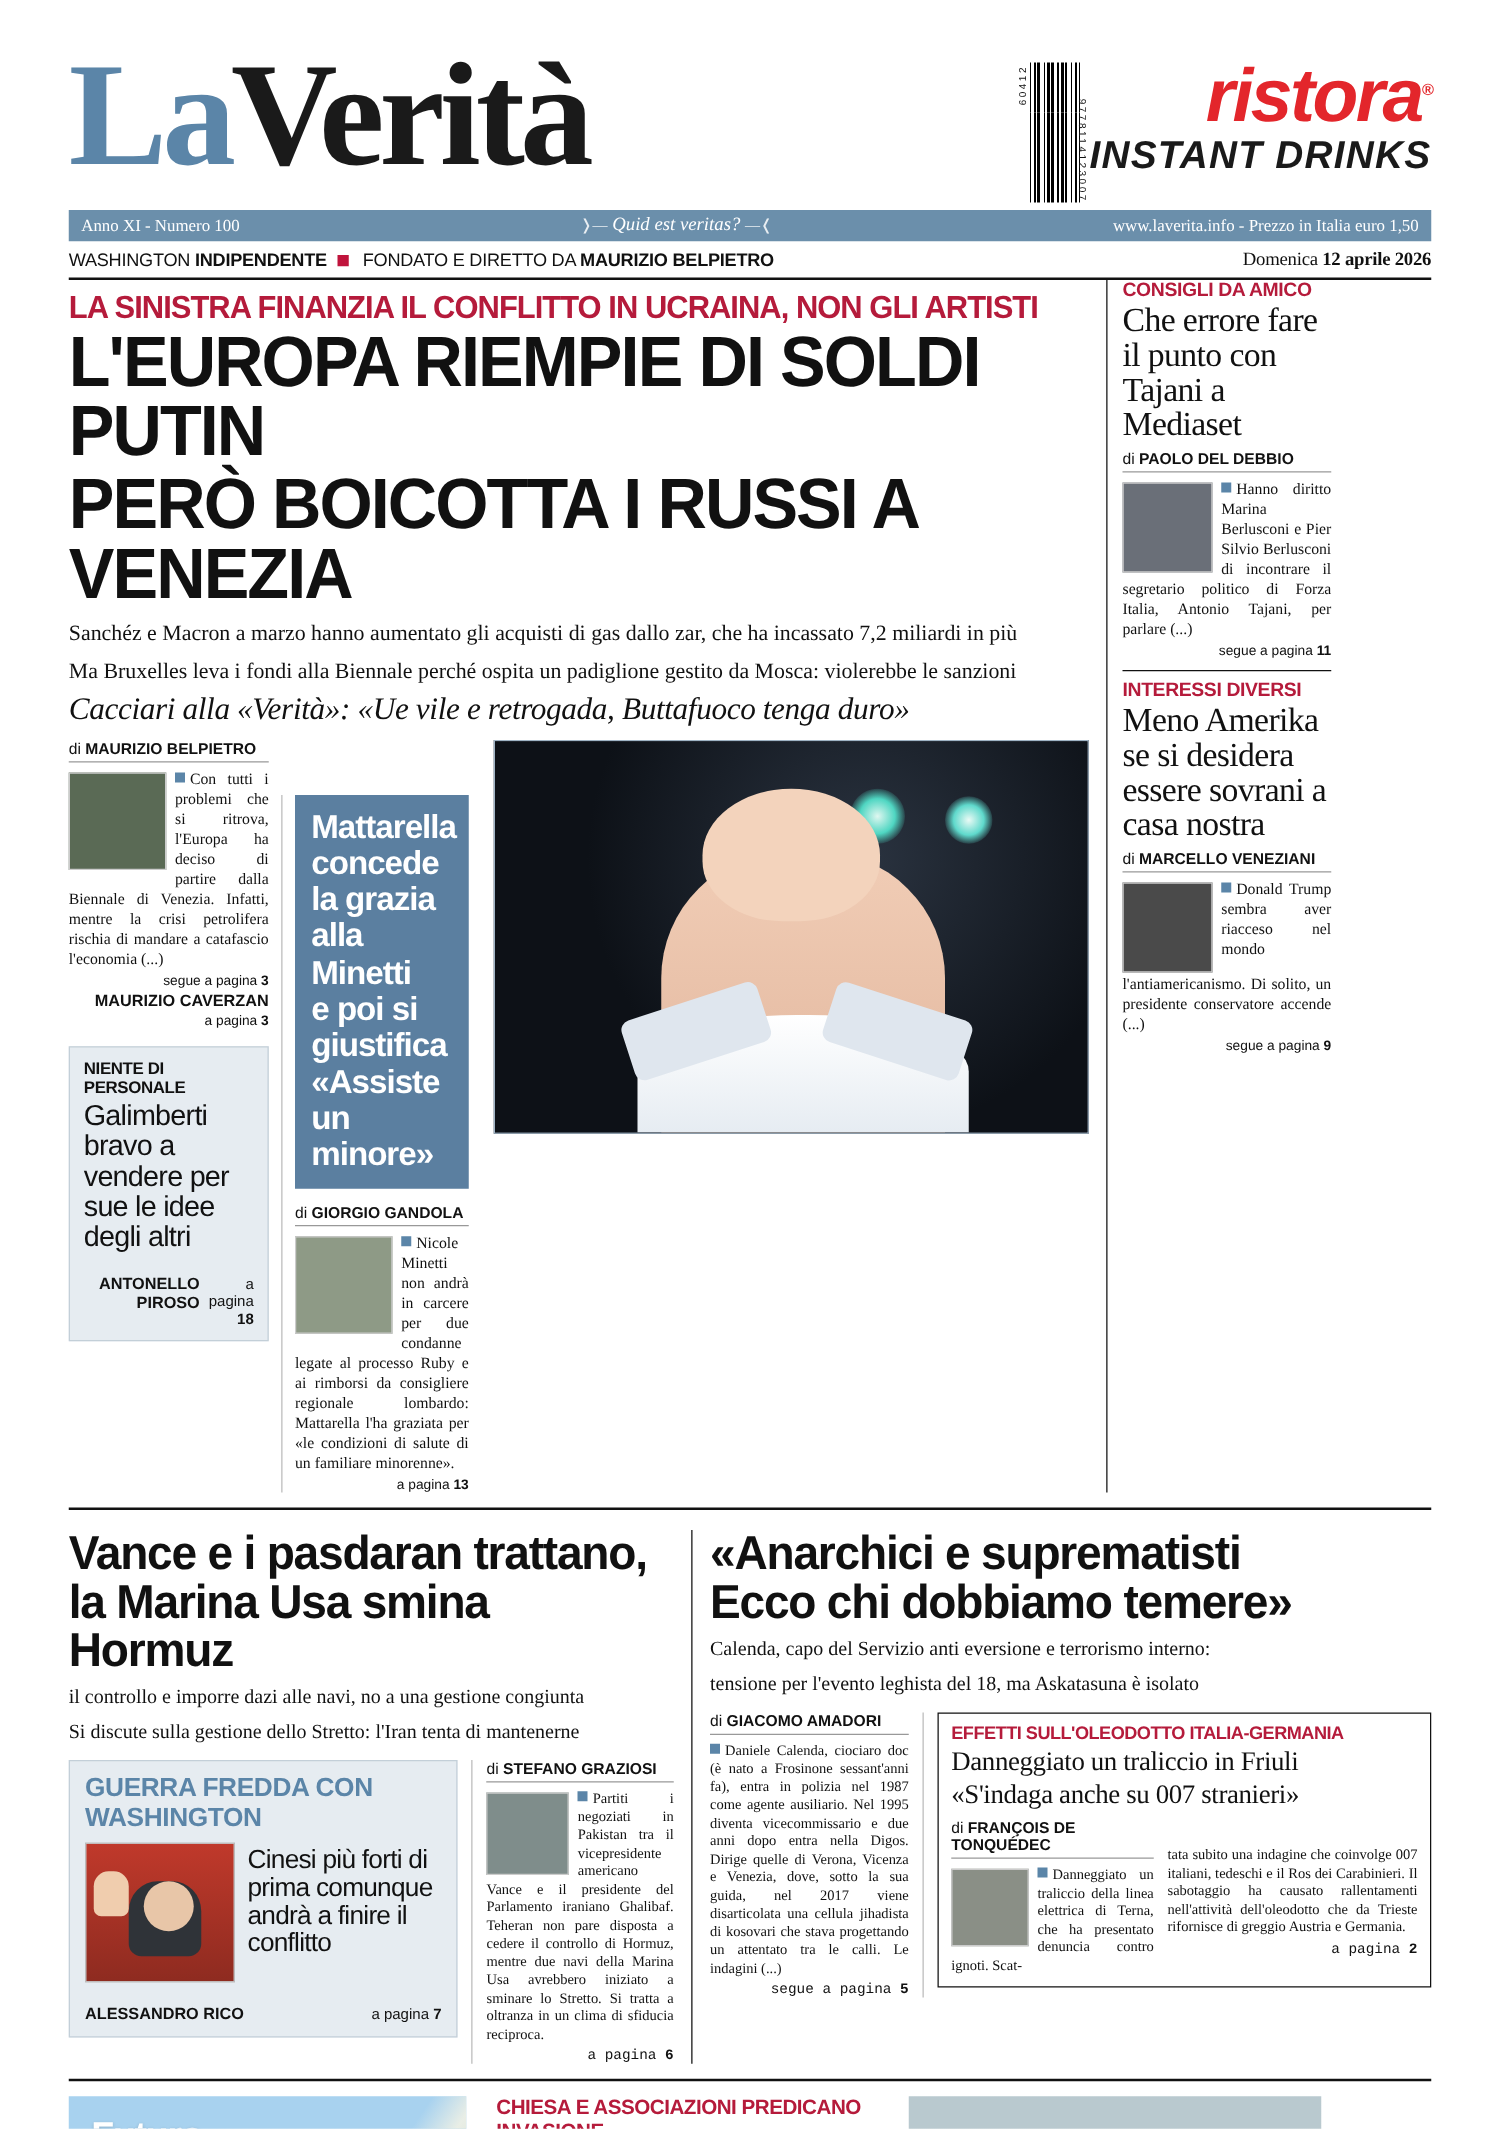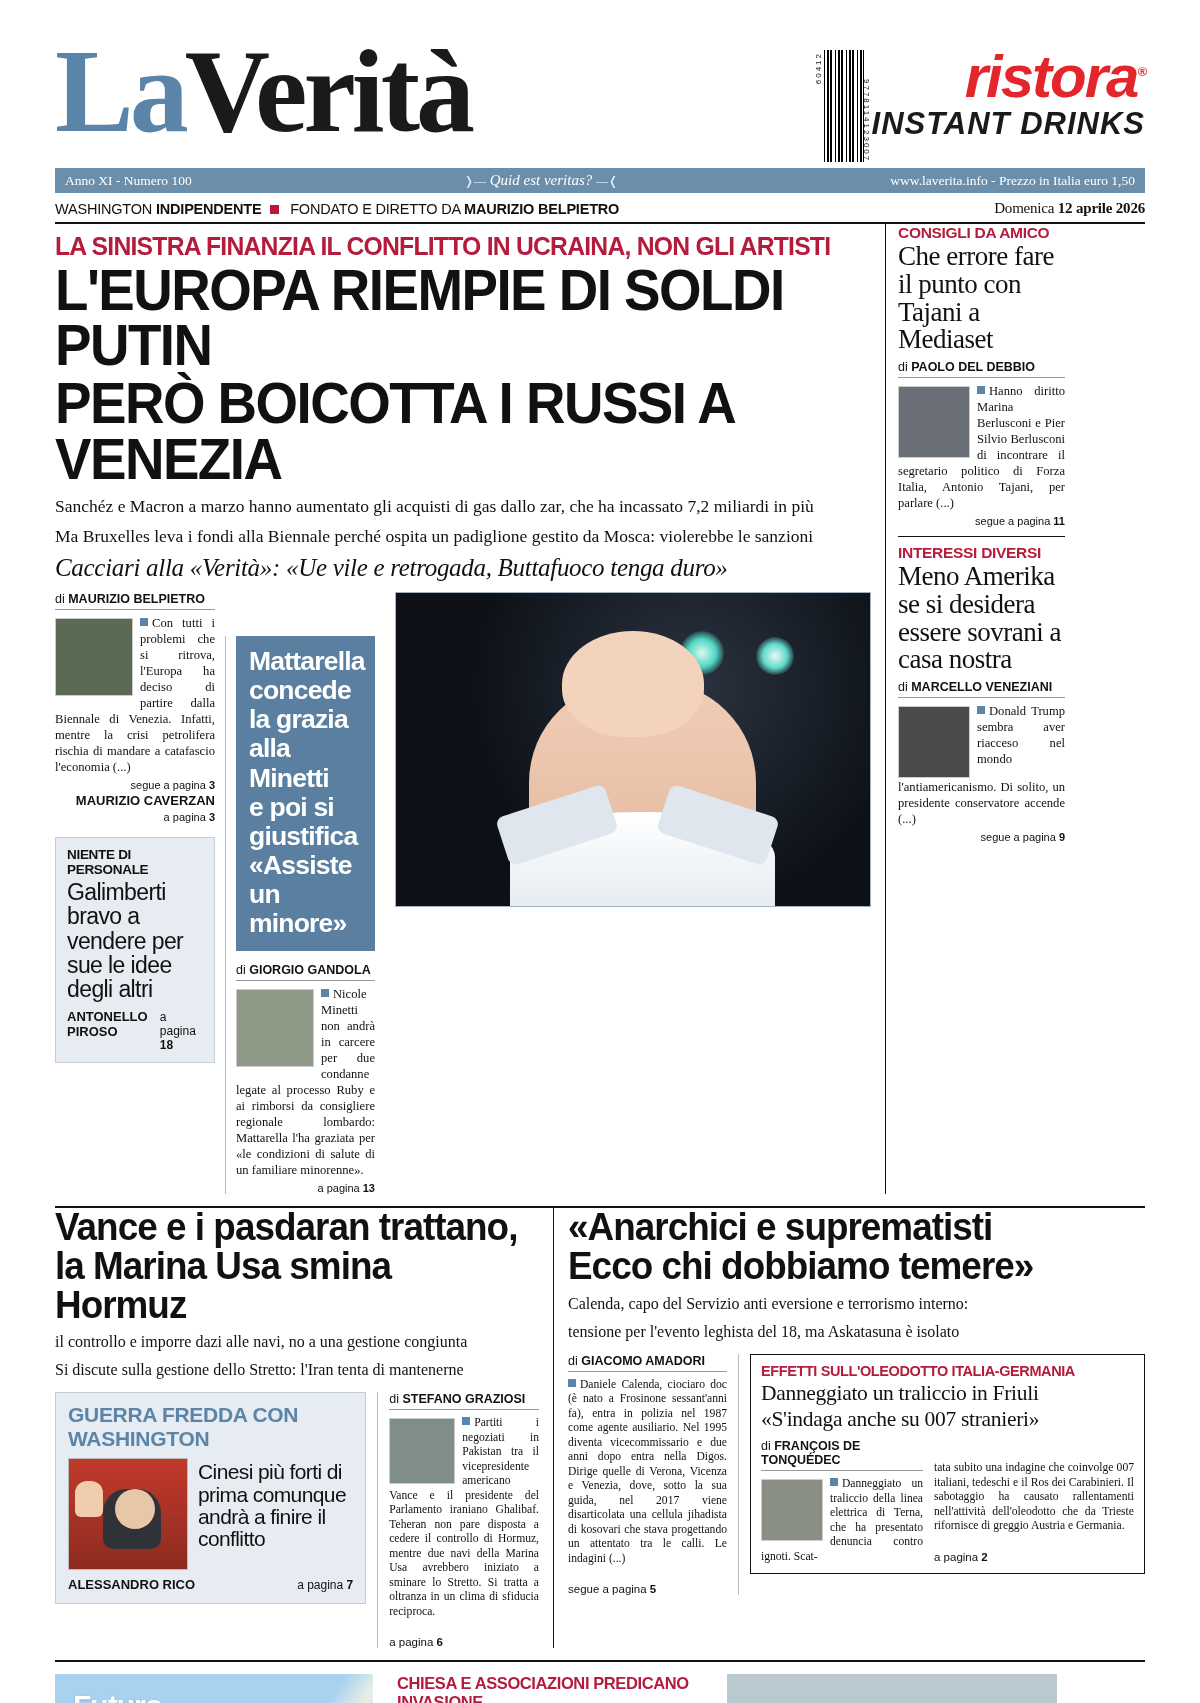--- a/index.html
+++ b/index.html
@@ -92,40 +92,40 @@
   .author-ref { text-align:right; font-family:"Liberation Sans",sans-serif; font-weight:bold;
                 font-size:13px; margin-top:2px; }
 
   
   .teaser { background:#e6ecf1; border:1px solid #c3cfd8; padding:9px 11px 10px; margin-top:14px; }
   .teaser-kick { font-family:"Liberation Sans",sans-serif; font-weight:bold; font-size:13.5px;
                  color:#111; letter-spacing:-0.3px; }
   .teaser-kick.blue { color:#5b85a8; font-size:21px; }
   .teaser-hl { font-family:"Liberation Sans",sans-serif; font-size:23px; line-height:1.06;
                margin-top:3px; letter-spacing:-0.6px; }
-  .teaser-foot { display:flex; justify-content:space-between; align-items:baseline; margin-top:7px;
-                 font-family:"Liberation Sans",sans-serif; font-size:13px; }
+  .teaser-foot { display:flex; justify-content:space-between; align-items:baseline; margin-top:17px;
+                 font-family:"Liberation Sans",sans-serif; font-size:13px;text-align:right; }
   .teaser-foot .nm { font-weight:bold; }
   .teaser-foot .pg { font-size:12px; }
 
   
   .promo { background:#5b7fa0; color:#fff; padding:11px 13px 13px;
            font-family:"Liberation Sans",sans-serif; font-weight:bold; font-size:26.5px;
            line-height:1.1; letter-spacing:-0.8px; }
 
   .photo { border:1px solid #9fb3c4; background:#141820; position:relative; overflow:hidden; }
 
   
   .rail-kick { font-family:"Liberation Sans",sans-serif; font-weight:bold; color:#b51b3b;
                font-size:15.5px; letter-spacing:-0.3px; margin-bottom:1px; }
   .rail-hl { font-size:27px; line-height:1.03; letter-spacing:-0.5px; margin-bottom:6px; }
   .rail-rule { border-top:1.5px solid #111; margin:9px 0 7px; }
 
   
-  .midsec { display:flex; border-top:2.5px solid #111; margin-top:12px; padding-top:0; }
+  .midsec { display:flex; border-top:2.5px solid #111; margin-top:12px; padding-top:16px; }
   .mid-left { width:498px; padding-right:14px; }
   .mid-right { width:592px; padding-left:14px; border-left:1.5px solid #111; }
   .mid-hl { font-family:"Liberation Sans",sans-serif; font-weight:bold; font-size:38px;
             line-height:1.02; letter-spacing:-1px; transform:scaleX(0.97); transform-origin:left; }
   .mid-deck { font-size:16px; line-height:1.25; margin-top:8px; }
 
   .mid-cols { display:flex; margin-top:12px; }
   .colrule { border-left:1px solid #bbb; }
 
   .redbox { border:1.5px solid #111; padding:8px 10px 9px; }
@@ -156,21 +156,21 @@
     background:linear-gradient(#5a5047,#2e2a26); border-radius:50% 50% 8px 8px / 22% 22% 4px 4px; }
   .ad-taglia .face { position:absolute; left:52%; top:18%; width:34px; height:42px;
     background:#dcbfa5; border-radius:50%; }
 
   .bot-kick { font-family:"Liberation Sans",sans-serif; font-weight:bold; color:#b51b3b;
               font-size:16.5px; letter-spacing:-0.4px; }
   .bot-hl { font-family:"Liberation Sans",sans-serif; font-weight:bold; font-size:25px;
             line-height:1.06; letter-spacing:-0.8px; margin-top:2px; }
 
   .tiny { font-size:11.6px; line-height:1.25; text-align:justify; }
-  .small-seg { font-family:Liberation Sans, sans-serif; font-size:11.5px; margin-top:17px; }
+  .small-seg { font-family:Liberation Mono, monospace; font-size:11.5px; text-align:right; margin-top:3px; }
   .small-seg b { font-weight:bold; }
 </style>
 </head>
 <body>
 
 <div class="page">
 
   <div class="masthead">
     <div class="logo"><span class="la">La</span><span class="ver">Verità</span></div>
     <div class="mast-right">

